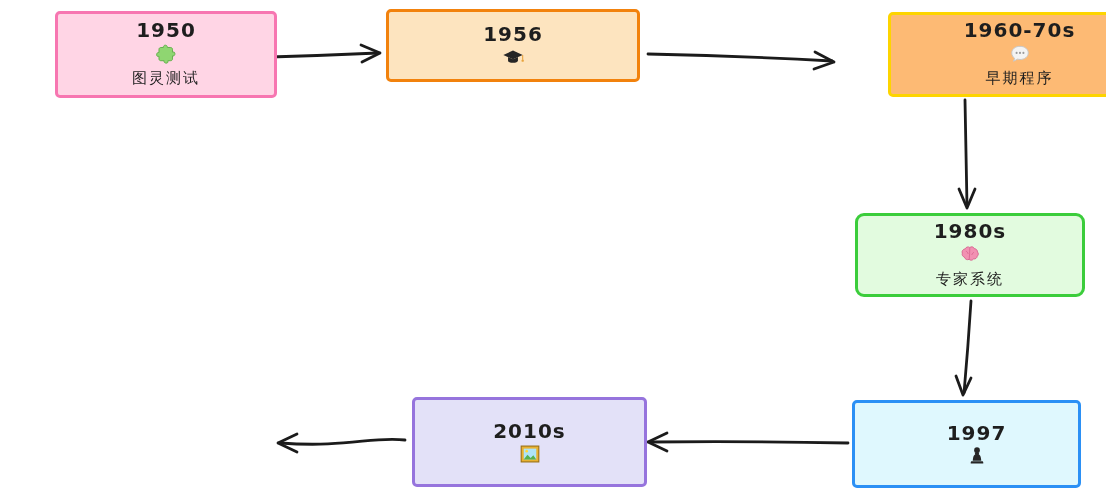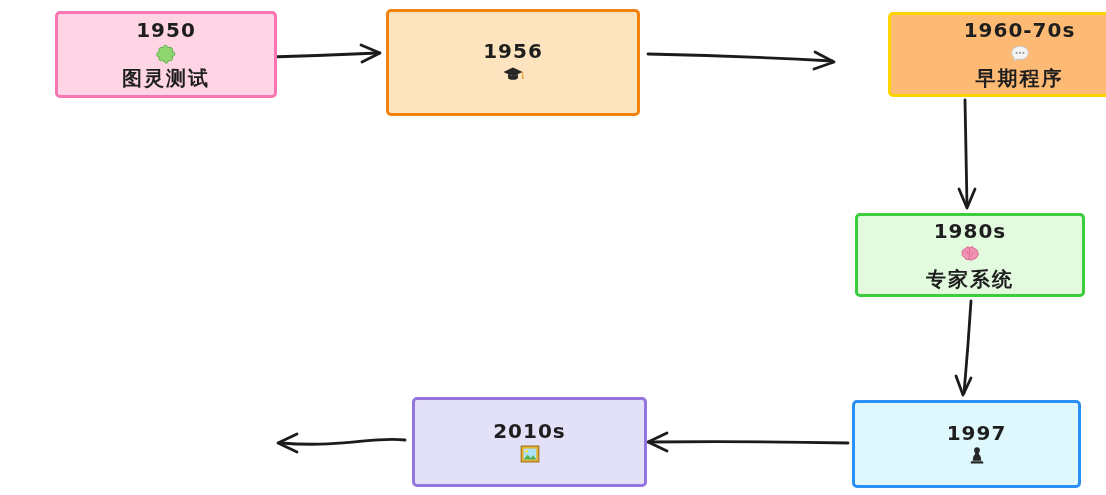--- a/index.html
+++ b/index.html
@@ -7,25 +7,25 @@
     position:relative; width:1106px; height:495px; background:#ffffff;
     font-family:"DejaVu Sans", sans-serif; overflow:hidden;
   }
   .edges-layer { position:absolute; left:0; top:0; width:1106px; height:495px; }
   .node {
     position:absolute; border:3px solid #000; border-radius:5px;
     display:flex; flex-direction:column; align-items:center; justify-content:center;
     gap:0px; box-sizing:border-box;
   }
   .node .year  { font-size:20px; font-weight:700; color:#1e1e1e; letter-spacing:1px; line-height:24px; }
-  .node .label { font-size:20px; font-weight:700; color:#1e1e1e; letter-spacing:2px; line-height:26px; }
+  .node .label { font-size:15px; font-weight:400; color:#1e1e1e; letter-spacing:2px; line-height:26px; }
   .node .icon  { height:23px; line-height:0; display:flex; align-items:center; justify-content:center; }
   
   .n0 { left:11px;  top:11px;  width:222px; height:87px; }
-  .n1 { left:386px; top:9px;   width:254px; height:107px; }
+  .n1 { left:386px; top:9px;   width:254px; height:73px; }
   .n2 { left:840px; top:12px;  width:263px; height:85px; }
   .n3 { left:855px; top:213px; width:230px; height:84px; }
   .n4 { left:852px; top:400px; width:229px; height:88px; }
   .n5 { left:412px; top:397px; width:235px; height:90px; }
   .n6 { left:21px;  top:400px; width:256px; height:88px; }
   .edge { fill:none; stroke:#1b1b1b; stroke-width:2.8; stroke-linecap:round; stroke-linejoin:round; }
 </style>
 </head>
 <body>
 
@@ -86,21 +86,21 @@
       <svg width="22" height="22" viewBox="0 0 20 20">
         <path d="M10,3 c4.4,0 7.5,2.7 7.5,6 s-3.1,6 -7.5,6 c-0.8,0 -1.6,-0.1 -2.3,-0.3 L4.1,16.6 l1,-2.7 C3.6,12.8 2.5,11.1 2.5,9 c0,-3.3 3.1,-6 7.5,-6 z" fill="#f4f4f4" stroke="#c6c6c6" stroke-width="0.9"></path>
         <circle cx="6.9" cy="9" r="0.95" fill="#9a9a9a"></circle>
         <circle cx="10" cy="9" r="0.95" fill="#9a9a9a"></circle>
         <circle cx="13.1" cy="9" r="0.95" fill="#9a9a9a"></circle>
       </svg>
     </div>
     <div class="label">早期程序</div>
   </div>
 
-  <div class="node n3" style="border-color: rgb(59, 205, 59); background: rgb(226, 251, 223);">
+  <div class="node n3" style="border-color: rgb(59, 205, 59); background: rgb(226, 251, 223); border-radius: 9px;">
     <div class="year">1980s</div>
     <div class="icon">
       <svg width="22" height="22" viewBox="0 0 20 20">
         <path d="M5.8,5.2 C6.3,3.6 8.5,3 9.8,4.1 C11.2,2.9 13.4,3.5 13.9,5.1 C15.6,5.2 16.9,6.6 16.8,8.2 C17.9,9.2 17.8,11 16.6,11.9 C16.5,13.6 14.9,14.8 13.2,14.5 C12.3,15.8 10.3,16 9.2,14.9 C7.4,15.7 5.3,14.7 4.9,12.8 C3.4,12.4 2.5,10.8 3,9.3 C2.2,7.6 3.5,5.6 5.8,5.2 Z" fill="#f291b2" stroke="#d5608d" stroke-width="0.8"></path>
         <path d="M9.8,4.4 C9.6,7.8 9.8,11.2 9.3,14.8 M6.2,7.4 C7.4,7.8 8.2,8.8 8.3,10 M13.6,8.6 C12.5,8.9 11.8,9.8 11.7,10.9" fill="none" stroke="#d5608d" stroke-width="0.7"></path>
       </svg>
     </div>
     <div class="label">专家系统</div>
   </div>
 

